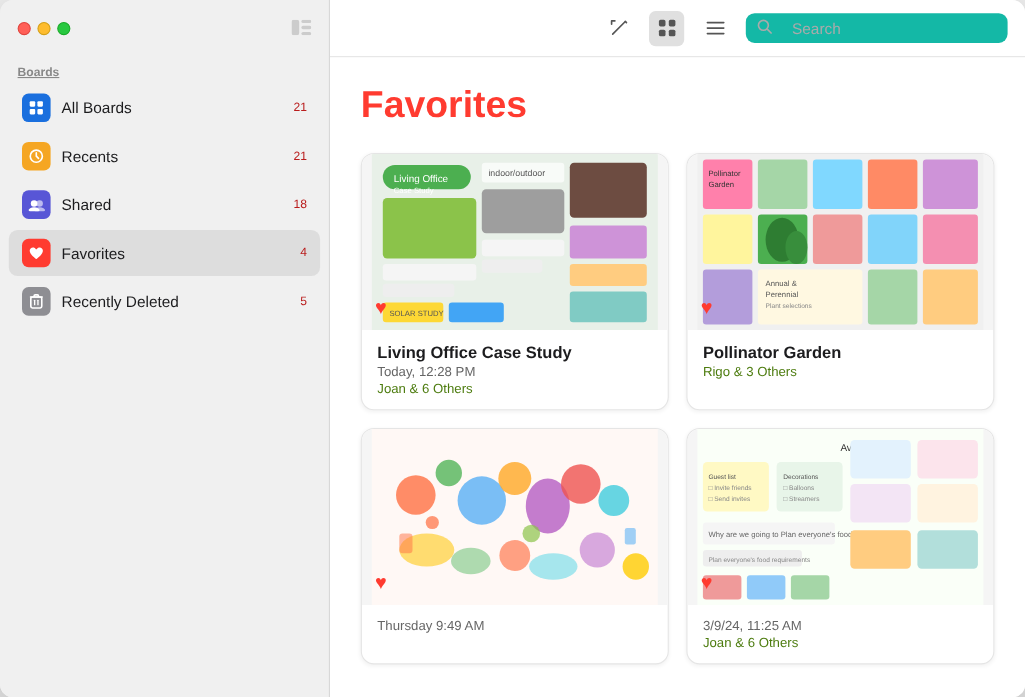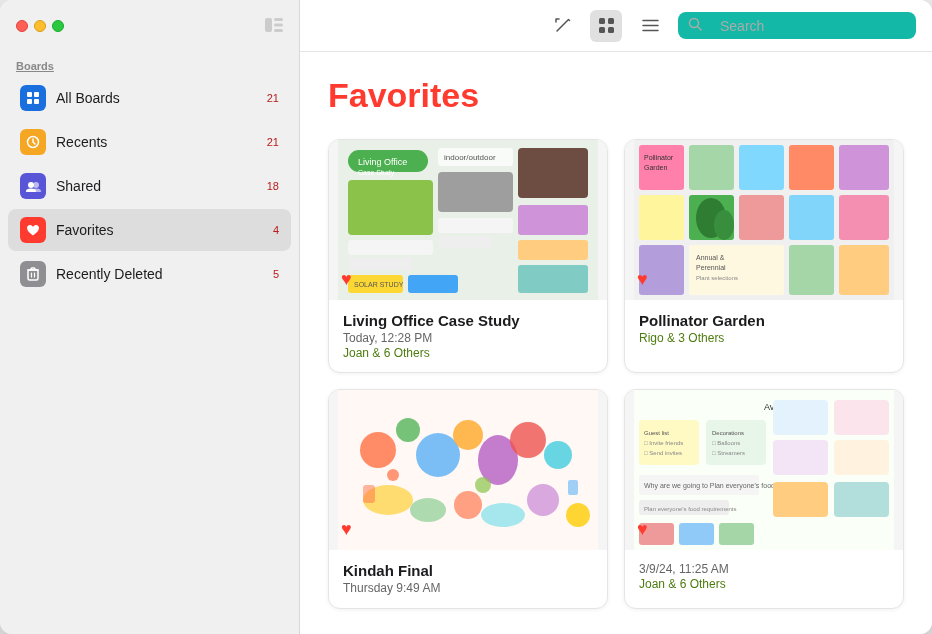--- a/index.html
+++ b/index.html
@@ -492,21 +492,20 @@
               <circle cx="240" cy="125" r="12" fill="#ffcc02" opacity="0.8"></circle>
 
               <circle cx="55" cy="85" r="6" fill="#ff5722" opacity="0.6"></circle>
               <circle cx="145" cy="95" r="8" fill="#8bc34a" opacity="0.7"></circle>
               <rect x="25" y="95" width="12" height="18" rx="3" fill="#ff7043" opacity="0.5"></rect>
               <rect x="230" y="90" width="10" height="15" rx="2" fill="#42a5f5" opacity="0.5"></rect>
             </svg>
             <div class="favorite-heart">♥</div>
           </div>
           <div class="board-info">
-            <div class="board-name">Kindah Final</div>
             <div class="board-date">Thursday 9:49 AM</div>
           </div>
         </div>
 
         <div class="board-card">
           <div class="board-thumbnail">
             <svg class="thumb-svg" viewBox="0 0 260 160" xmlns="http://www.w3.org/2000/svg">
               <rect width="260" height="160" fill="#fafff8"></rect>
 
               <text x="130" y="20" font-size="9" fill="#333" font-family="sans-serif">Ava's Birthday</text>

